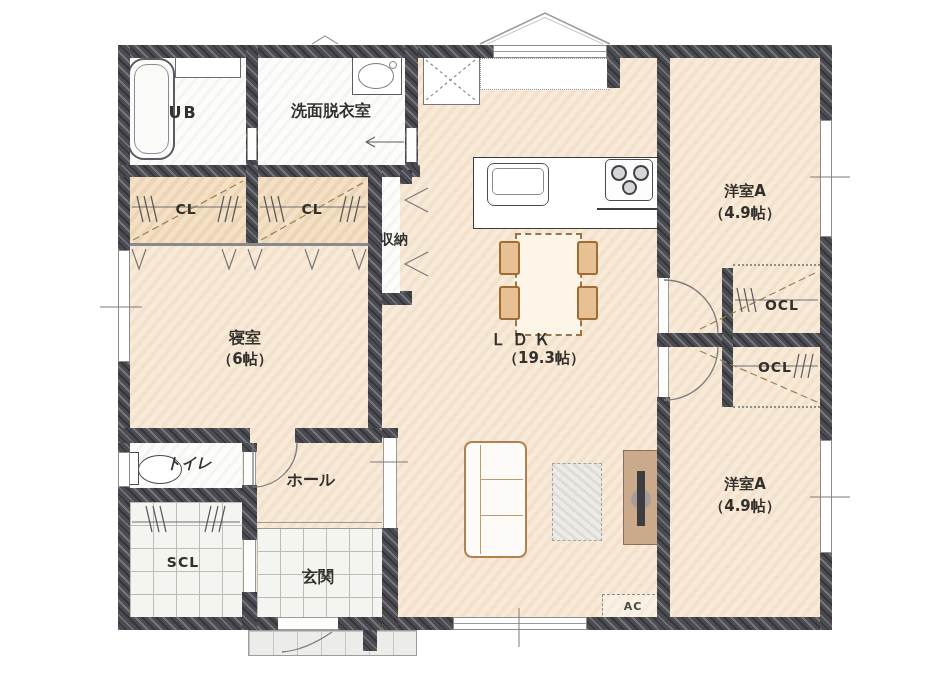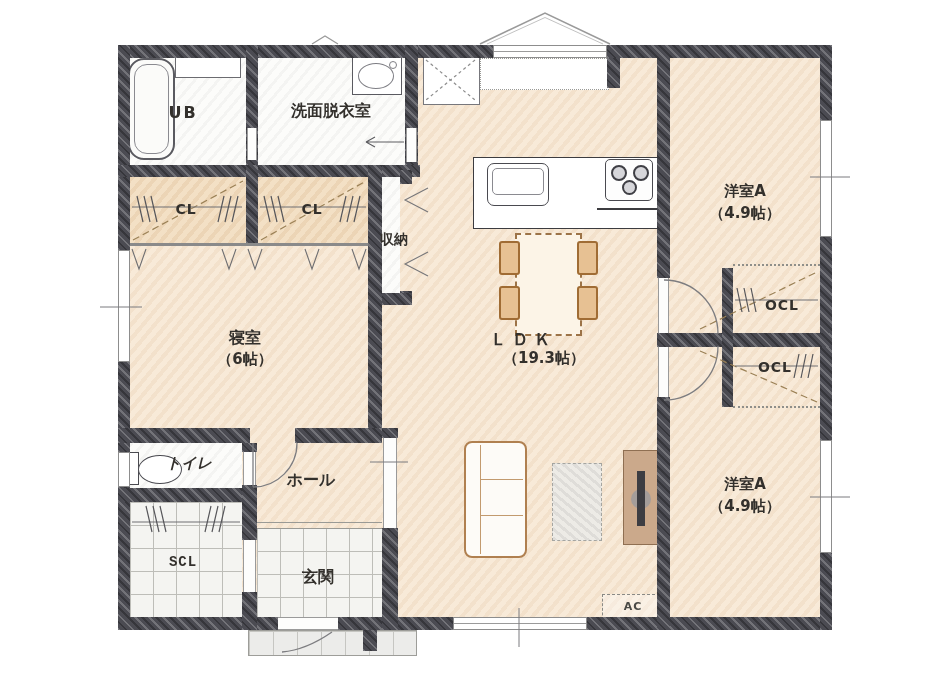--- a/index.html
+++ b/index.html
@@ -265,21 +265,21 @@
 
   <div class="label lb16" style="left:183px;top:112px;letter-spacing:2px;">UB</div>
   <div class="label lb16" style="left:331px;top:111px;">洗面脱衣室</div>
   <div class="label lb14" style="left:186px;top:209px;">CL</div>
   <div class="label lb14" style="left:312px;top:209px;">CL</div>
   <div class="label lb14" style="left:394px;top:240px;letter-spacing:0;">収納</div>
   <div class="label lb16" style="left:245px;top:338px;">寝室</div>
   <div class="label lb-size" style="left:245px;top:359px;">（6帖）</div>
   <div class="label lb15" style="left:189px;top:463px;font-style:italic;">トイレ</div>
   <div class="label lb16" style="left:311px;top:480px;">ホール</div>
-  <div class="label lb14" style="left:183px;top:562px;font-family:Liberation Mono, monospace;">SCL</div>
+  <div class="label lb14" style="left:183px;top:562px;">SCL</div>
   <div class="label lb16" style="left:318px;top:577px;">玄関</div>
   <div class="label lb-ldk" style="left:523px;top:339px;">ＬＤＫ</div>
   <div class="label lb-size" style="left:520px;top:358px;margin-left:24px;">（19.3帖）</div>
   <div class="label lb15" style="left:745px;top:191px;">洋室A</div>
   <div class="label lb-size" style="left:745px;top:213px;">（4.9帖）</div>
   <div class="label lb15" style="left:745px;top:484px;">洋室A</div>
   <div class="label lb-size" style="left:745px;top:506px;">（4.9帖）</div>
   <div class="label lb14" style="left:782px;top:305px;">OCL</div>
   <div class="label lb14" style="left:775px;top:367px;">OCL</div>
   <div class="label lb-ac" style="left:633px;top:606px;">AC</div>

